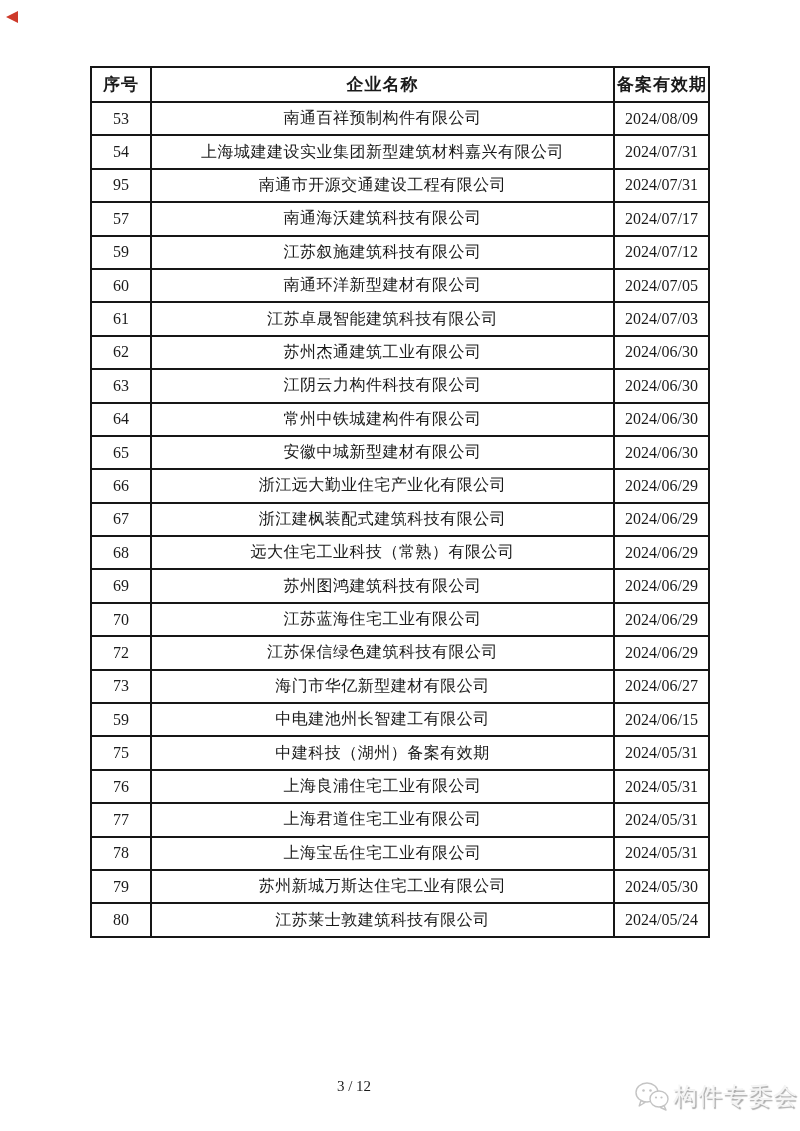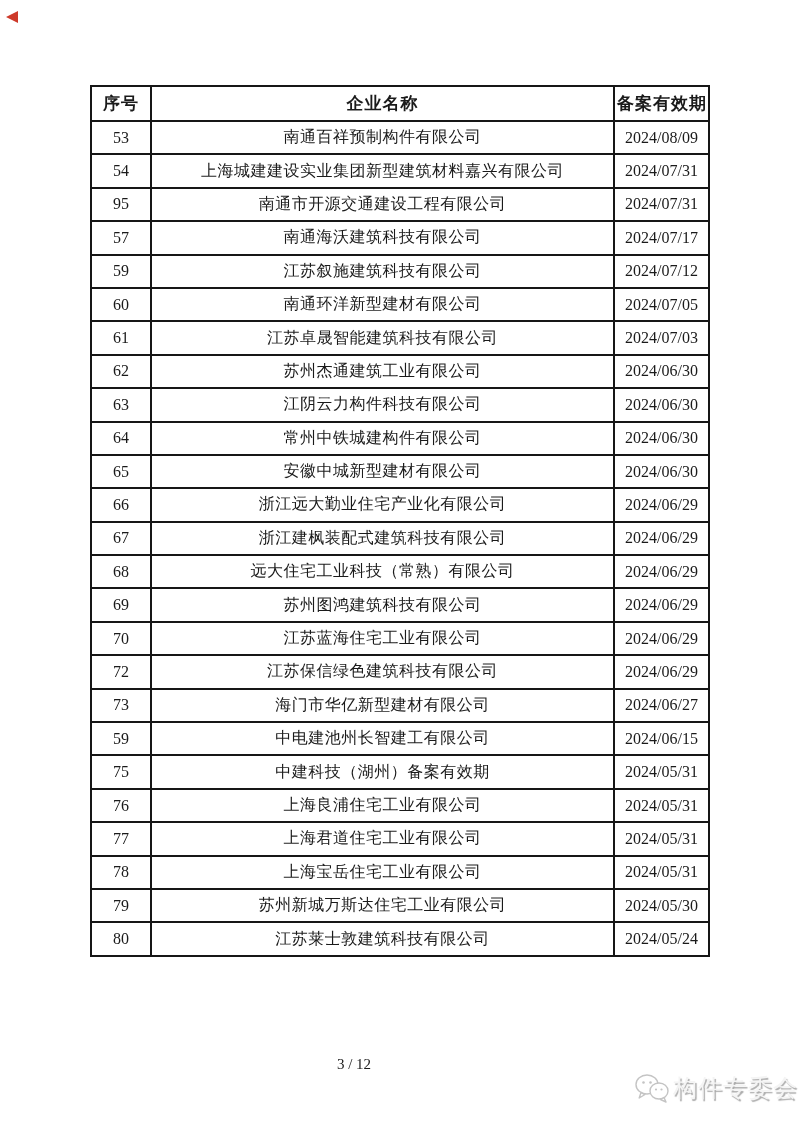--- a/index.html
+++ b/index.html
@@ -21,21 +21,21 @@
     top: 11px;
     width: 0;
     height: 0;
     border-top: 6px solid transparent;
     border-bottom: 6px solid transparent;
     border-right: 12px solid #ce3a2b;
   }
   .table-wrap {
     position: absolute;
     left: 90px;
-    top: 85px;
+    top: 66px;
     width: 554px;
   }
   table.company-table {
     border-collapse: collapse;
     table-layout: fixed;
     width: 618px;
   }
   table.company-table th,
   table.company-table td {
     border: 2px solid #161616;
@@ -56,34 +56,34 @@
     font-size: 16px;
   }
   col.col-no   { width: 60px; }
   col.col-name { width: 463px; }
   col.col-date { width: 95px; }
   td.cell-no, td.cell-date { font-size: 15.5px; }
   td.cell-name { letter-spacing: 0.5px; }
   .page-footer {
     position: absolute;
     left: 0;
-    top: 1056px;
+    top: 1078px;
     width: 708px;
     text-align: center;
     font-size: 15px;
     color: #1a1a1a;
   }
   .watermark {
     position: absolute;
     left: 634px;
     top: 1072px;
     width: 166px;
     height: 40px;
     display: flex;
-    align-items: flex-start;
+    align-items: flex-end;
     gap: 3px;
     user-select: none;
   }
   .wm-logo {
     width: 36px;
     height: 32px;
     flex: 0 0 auto;
   }
   .wm-text {
     font-size: 24px;

